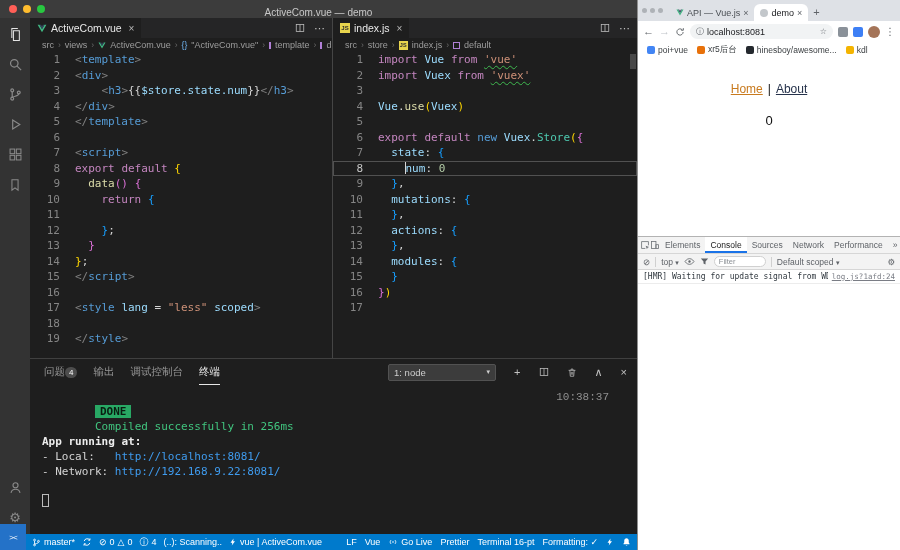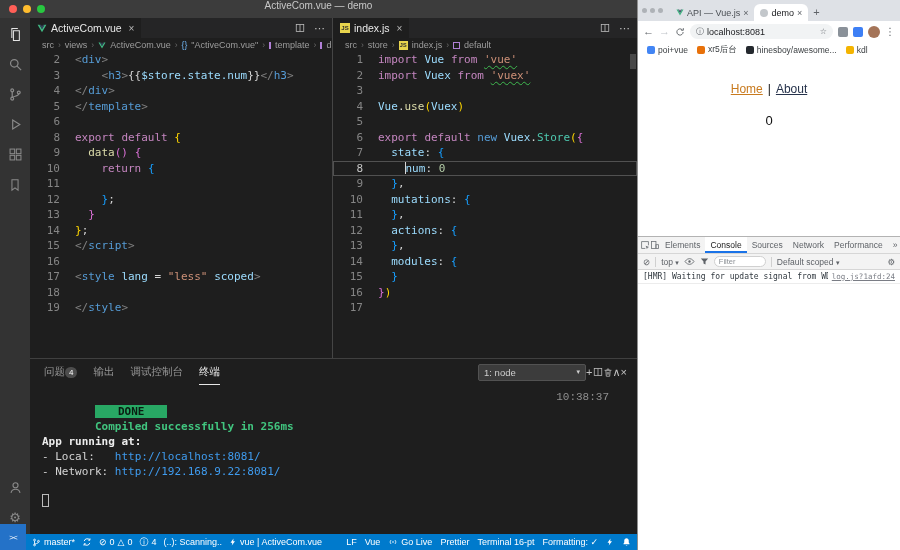--- a/index.html
+++ b/index.html
@@ -2,21 +2,21 @@
 <html><head>
 <meta charset="utf-8">
 <style>
 *{margin:0;padding:0;box-sizing:border-box;}
 html,body{width:900px;height:550px;}
 body{position:relative;overflow:hidden;background:#fff;font-family:"Liberation Sans",sans-serif;}
 svg{display:block;}
 
 
 #vscode{position:absolute;left:0;top:0;width:637px;height:550px;background:#1e1e1e;}
-.vs-titlebar{position:absolute;left:0;top:0;width:100%;height:18px;background:#3c3c3c;color:#c8c8c8;font-size:10px;display:flex;align-items:flex-start;justify-content:center;}
+.vs-titlebar{position:absolute;left:0;top:0;width:100%;height:18px;background:#3c3c3c;color:#c8c8c8;font-size:10px;display:flex;align-items:flex-end;justify-content:center;}
 .traffic{position:absolute;left:9px;top:5px;display:flex;gap:6px;}
 .tl{width:8px;height:8px;border-radius:50%;display:inline-block;}
 .tl-red{background:#ff5f57}.tl-yellow{background:#febc2e}.tl-green{background:#28c840}
 .vs-activity{position:absolute;left:0;top:18px;bottom:16px;width:30px;background:#333;display:flex;flex-direction:column;align-items:center;padding:8px 0 8px;gap:13px;color:#8a8a8a;}
 .act-icon{width:17px;height:17px;display:flex;align-items:center;justify-content:center;}
 .act-icon.active{color:#e4e4e4;}
 .act-spacer{flex:1;}
 .gear-glyph{font-size:13px;line-height:13px;}
 
 .group{position:absolute;top:18px;height:340px;background:#1e1e1e;overflow:hidden;}
@@ -42,27 +42,27 @@
 .tk-kw{color:#c586c0}.tk-kw2{color:#569cd6}.tk-fn{color:#dcdcaa}.tk-num{color:#b5cea8}.tk-txt{color:#d4d4d4}
 .tk-b1{color:#ffd700}.tk-b2{color:#da70d6}.tk-b3{color:#179fff}.tk-cls{color:#4ec9b0}
 .tk-cursor{display:inline-block;width:1px;height:12px;background:#d7d7d7;vertical-align:-2px;}
 .scroll-thumb{position:absolute;top:36px;right:1px;width:6px;height:15px;background:rgba(121,121,121,.45);}
 
 .vs-panel{position:absolute;left:30px;right:0;top:358px;bottom:16px;background:#1e1e1e;border-top:1px solid #404040;}
 .panel-header{height:26px;display:flex;align-items:center;padding:0 10px 0 14px;gap:16px;font-size:10.5px;color:#969696;}
 .panel-tab{display:flex;align-items:center;height:100%;}
 .panel-tab.active{color:#e7e7e7;box-shadow:inset 0 -1px 0 #e7e7e7;}
 .pbadge{background:#4d4d4d;color:#fff;font-size:8px;border-radius:8px;padding:0 4px;line-height:11px;height:11px;}
-.panel-controls{margin-left:auto;display:flex;align-items:center;gap:0;color:#c3c3c3;font-size:11px;}
+.panel-controls{margin-left:auto;display:flex;align-items:center;gap:18px;color:#c3c3c3;font-size:11px;}
 .term-select{width:108px;height:17px;background:#3c3c3c;border:1px solid #525252;color:#cfcfcf;font-size:9.5px;display:flex;align-items:center;justify-content:space-between;padding:0 5px;border-radius:2px;}
 .terminal{position:absolute;top:30px;left:12px;right:10px;bottom:2px;font-family:"DejaVu Sans Mono",monospace;font-size:11px;line-height:15px;color:#ccc;}
 .t-line{height:15px;white-space:pre;}
 .t-head{color:#ececec;font-weight:bold;}
-.done-badge{background:#28a864;color:#0a1d12;font-weight:bold;padding:0 23px;margin-right:9px;}
-.t-green{color:#41c57f;font-weight:bold;}
+.done-badge{background:#28a864;color:#0a1d12;font-weight:bold;padding:0 5px;margin-right:9px;}
+.t-green{color:#41c57f;}
 .t-time{position:absolute;top:1px;right:18px;color:#8f8f8f;font-family:Liberation Mono, monospace;}
 .t-url{color:#3f9bee;}
 .t-cursor{display:inline-block;width:7px;height:13px;border:1px solid #bbb;}
 
 .vs-status{position:absolute;left:0;bottom:0;width:637px;height:16px;background:#007acc;color:#fff;display:flex;align-items:center;gap:7px;font-size:9px;padding:0 6px 0 32px;white-space:nowrap;overflow:hidden;}
 .st{display:flex;align-items:center;gap:3px;}
 .st-right{margin-left:auto;display:flex;align-items:center;gap:8px;}
 .remote-ind{position:absolute;left:0;bottom:0;width:26px;height:26px;background:#2472c8;color:#fff;display:flex;align-items:center;justify-content:center;font-size:8px;z-index:5;letter-spacing:-1px;}
 
 
@@ -210,25 +210,27 @@
       <span class="bc-braces">{}</span>
       <span>"ActiveCom.vue"</span>
       <span class="bc-sep">›</span>
       <span class="bc-sym"></span>
       <span>template</span>
       <span class="bc-sep">›</span>
       <span class="bc-sym"></span>
       <span>di</span>
     </div>
     <div class="code">
+        <div class="code-line"><span class="ln">1</span><span class="tk-ang">&lt;</span><span class="tk-tag">template</span><span class="tk-ang">&gt;</span></div>
         <div class="code-line"><span class="ln">2</span><span class="tk-ang">&lt;</span><span class="tk-tag">div</span><span class="tk-ang">&gt;</span></div>
         <div class="code-line"><span class="ln">3</span><span class="tk-txt">    </span><span class="tk-ang">&lt;</span><span class="tk-tag">h3</span><span class="tk-ang">&gt;</span><span class="tk-txt">{{</span><span class="tk-var">$store.state.num</span><span class="tk-txt">}}</span><span class="tk-ang">&lt;/</span><span class="tk-tag">h3</span><span class="tk-ang">&gt;</span></div>
         <div class="code-line"><span class="ln">4</span><span class="tk-ang">&lt;/</span><span class="tk-tag">div</span><span class="tk-ang">&gt;</span></div>
         <div class="code-line"><span class="ln">5</span><span class="tk-ang">&lt;/</span><span class="tk-tag">template</span><span class="tk-ang">&gt;</span></div>
         <div class="code-line"><span class="ln">6</span></div>
+        <div class="code-line"><span class="ln">7</span><span class="tk-ang">&lt;</span><span class="tk-tag">script</span><span class="tk-ang">&gt;</span></div>
         <div class="code-line"><span class="ln">8</span><span class="tk-kw">export</span><span class="tk-txt"> </span><span class="tk-kw">default</span><span class="tk-txt"> </span><span class="tk-b1">{</span></div>
         <div class="code-line"><span class="ln">9</span><span class="tk-txt">  </span><span class="tk-fn">data</span><span class="tk-b2">()</span><span class="tk-txt"> </span><span class="tk-b2">{</span></div>
         <div class="code-line"><span class="ln">10</span><span class="tk-txt">    </span><span class="tk-kw">return</span><span class="tk-txt"> </span><span class="tk-b3">{</span></div>
         <div class="code-line"><span class="ln">11</span></div>
         <div class="code-line"><span class="ln">12</span><span class="tk-txt">    </span><span class="tk-b3">}</span><span class="tk-txt">;</span></div>
         <div class="code-line"><span class="ln">13</span><span class="tk-txt">  </span><span class="tk-b2">}</span></div>
         <div class="code-line"><span class="ln">14</span><span class="tk-b1">}</span><span class="tk-txt">;</span></div>
         <div class="code-line"><span class="ln">15</span><span class="tk-ang">&lt;/</span><span class="tk-tag">script</span><span class="tk-ang">&gt;</span></div>
         <div class="code-line"><span class="ln">16</span></div>
         <div class="code-line"><span class="ln">17</span><span class="tk-ang">&lt;</span><span class="tk-tag">style</span><span class="tk-txt"> </span><span class="tk-var">lang</span><span class="tk-txt"> = </span><span class="tk-str">"less"</span><span class="tk-txt"> </span><span class="tk-var">scoped</span><span class="tk-ang">&gt;</span></div>

